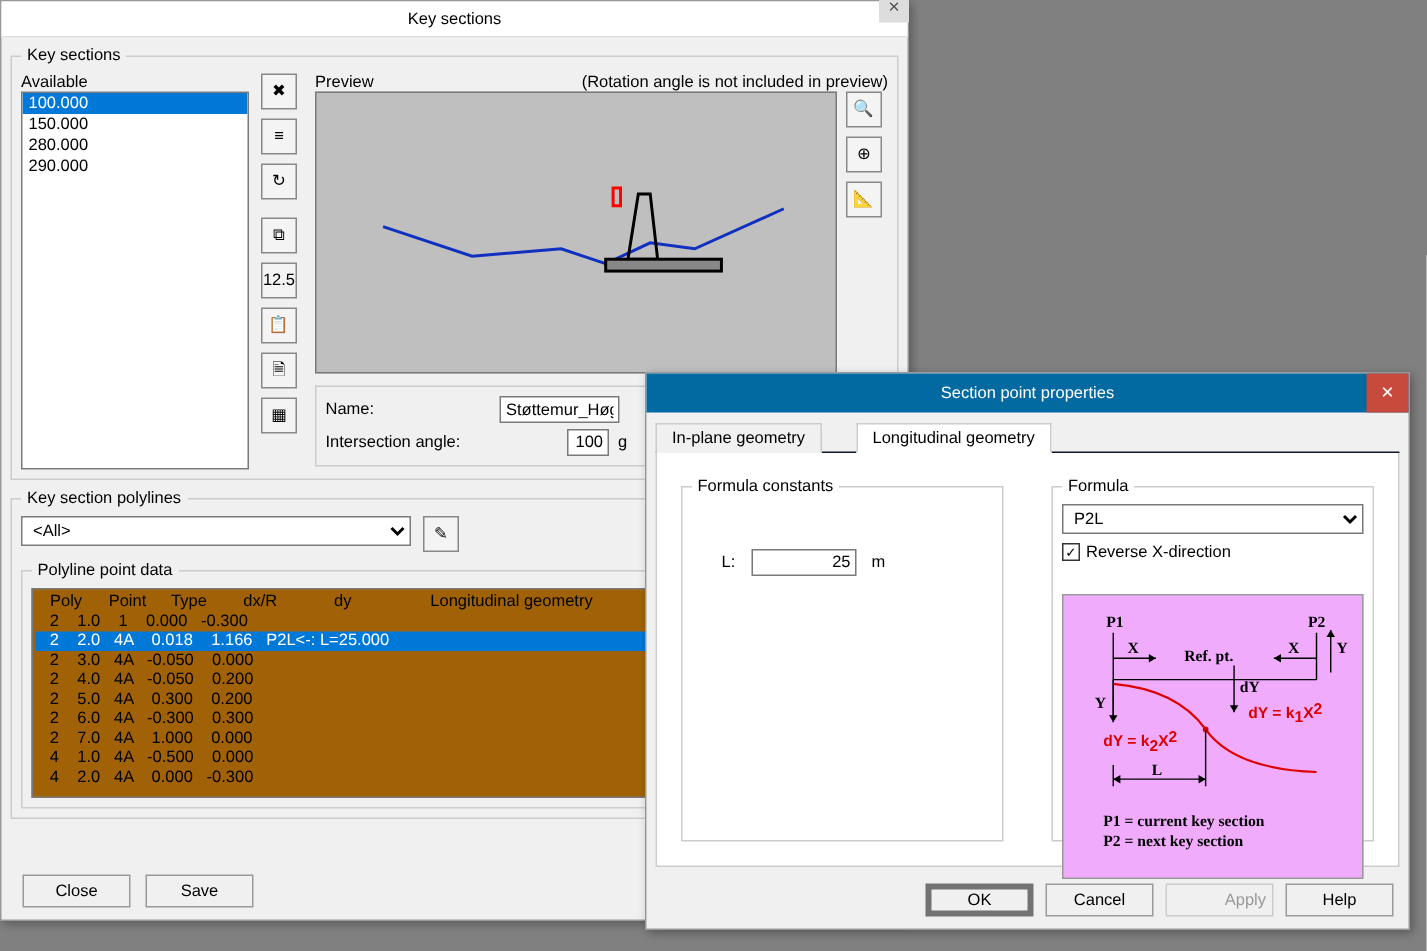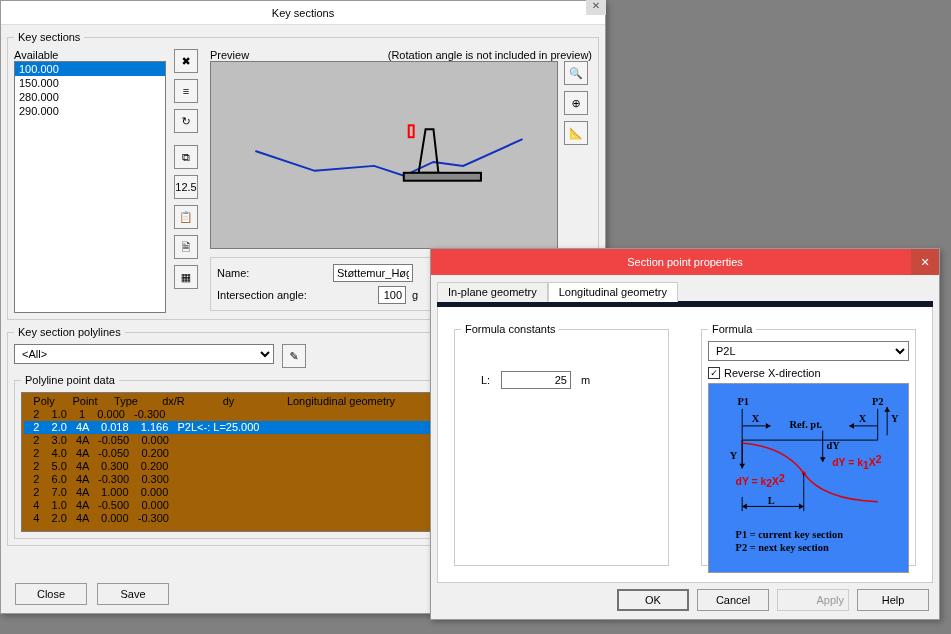--- a/index.html
+++ b/index.html
@@ -1,40 +1,40 @@
 <!DOCTYPE html>
 <html><head>
 <meta charset="utf-8">
 <style>
 * { box-sizing: border-box; margin: 0; padding: 0; font-family: Tahoma, sans-serif; font-size: 11px; }
 body { background: #808080; position: relative; width: 951px; height: 634px; overflow: hidden; }
 .window { position: absolute; background: #f0f0f0; border: 1px solid #999; box-shadow: 2px 2px 6px rgba(0,0,0,0.3); }
 .titlebar { background: #fff; height: 24px; line-height: 24px; text-align: center; position: relative; border-bottom: 1px solid #ddd; }
-.titlebar-blue { background: #ef4444; color: #fff; height: 26px; line-height: 26px; text-align: center; position: relative; }
+.titlebar-blue { background: #0369a1; color: #fff; height: 26px; line-height: 26px; text-align: center; position: relative; }
 .close-x { position: absolute; right: 0; top: 0; width: 28px; height: 100%; text-align: center; cursor: pointer; }
 .close-x-red { background: #c74a3c; color: #fff; }
 .close-x-grey { background: #ddd; color: #555; width: 20px; height: 18px; top: -4px; right: -1px; line-height: 18px; font-size: 10px; }
 fieldset { border: 1px solid #ccc; margin: 6px; padding: 6px; }
 legend { padding: 0 4px; }
 .listbox { background: #fff; border: 1px solid #7a7a7a; width: 152px; height: 252px; overflow: auto; }
 .listbox div { padding: 1px 4px; }
 .listbox .sel { background: #0078d7; color: #fff; }
 .iconbtn { width: 24px; height: 24px; background: #f4f4f4; border: 1px solid #888; margin-bottom: 6px; display: flex; align-items: center; justify-content: center; cursor: pointer; }
 .preview { background: #bfbfbf; border: 1px solid #7a7a7a; flex: 1; height: 188px; position: relative; }
 .inputtxt { background: #fff; border: 1px solid #7a7a7a; height: 18px; padding: 1px 3px; }
 select.inputtxt { height: 20px; }
 .btn { background: #f0f0f0; border: 1px solid #999; height: 22px; padding: 0 4px; cursor: pointer; min-width: 72px; }
-.btn-def { border: 2px solid #737373; }
+.btn-def { border: 4px solid #737373; }
 .btn-dis { color: #999; border-color: #ccc; text-align: right; }
 .table { font-family: "Courier New", monospace; font-size: 11px; background: #a16207; border: 1px solid #7a7a7a; padding: 2px; height: 140px; overflow: auto; }
 .table-row { white-space: pre; line-height: 13px; }
 .table-row.header { font-family: Tahoma; white-space: normal; display: flex; }
 .table-row.header span { display: inline-block; }
 .table-row.sel { background: #0078d7; color: #fff; }
-.tab-strip { display: flex; border-bottom: 6px solid #0f172a; margin: 6px 6px 0 6px; }
+.tab-strip { display: flex; border-bottom: 1px solid #0f172a; margin: 6px 6px 0 6px; gap: 23px; }
 .tab { padding: 3px 10px; border: 1px solid #ccc; border-bottom: none; background: #f0f0f0; margin-right: 0px; cursor: pointer; position: relative; top: 1px; }
 .tab.active { background: #fff; border-bottom: 1px solid #fff; }
 .tabcontent { border: 1px solid #ccc; border-top: none; margin: 0 6px 6px 6px; padding: 10px; background: #fff; height: 276px; display: flex; gap: 20px; }
 .iconglyph { font-size: 11px; line-height: 1; }
 .checkbox { display: inline-flex; align-items: center; gap: 4px; }
 .checkbox .box { width: 12px; height: 12px; border: 1px solid #333; background: #fff; display: inline-flex; align-items: center; justify-content: center; font-size: 9px; }
 svg text { font-family: Tahoma; }
 </style>
 </head>
 <body>
@@ -182,21 +182,21 @@
     </fieldset>
     <fieldset style="flex:1;">
       <legend>Formula</legend>
       <select class="inputtxt" style="width:100%;">
         <option>P2L</option>
       </select>
       <div class="checkbox" style="margin-top:6px;">
         <span class="box">✓</span>
         <span>Reverse X-direction</span>
       </div>
-      <div style="border:1px solid #999; margin-top:4px; height:190px; background:#3b82f6;">
+      <div style="border:1px solid #999; margin-top:22px; height:190px; background:#f0abfc;">
         <svg width="100%" height="100%" viewBox="0 0 210 190">
           <text x="30" y="18" font-weight="bold">P1</text>
           <text x="172" y="18" font-weight="bold">P2</text>
           <line x1="35" y1="22" x2="35" y2="80" stroke="#000"></line>
           <line x1="178" y1="22" x2="178" y2="55" stroke="#000"></line>
 
           <line x1="35" y1="40" x2="65" y2="40" stroke="#000"></line>
             <polygon points="65,40 60,37 60,43"></polygon>
           <text x="45" y="36" font-weight="bold">X</text>
           <line x1="178" y1="40" x2="148" y2="40" stroke="#000"></line>

